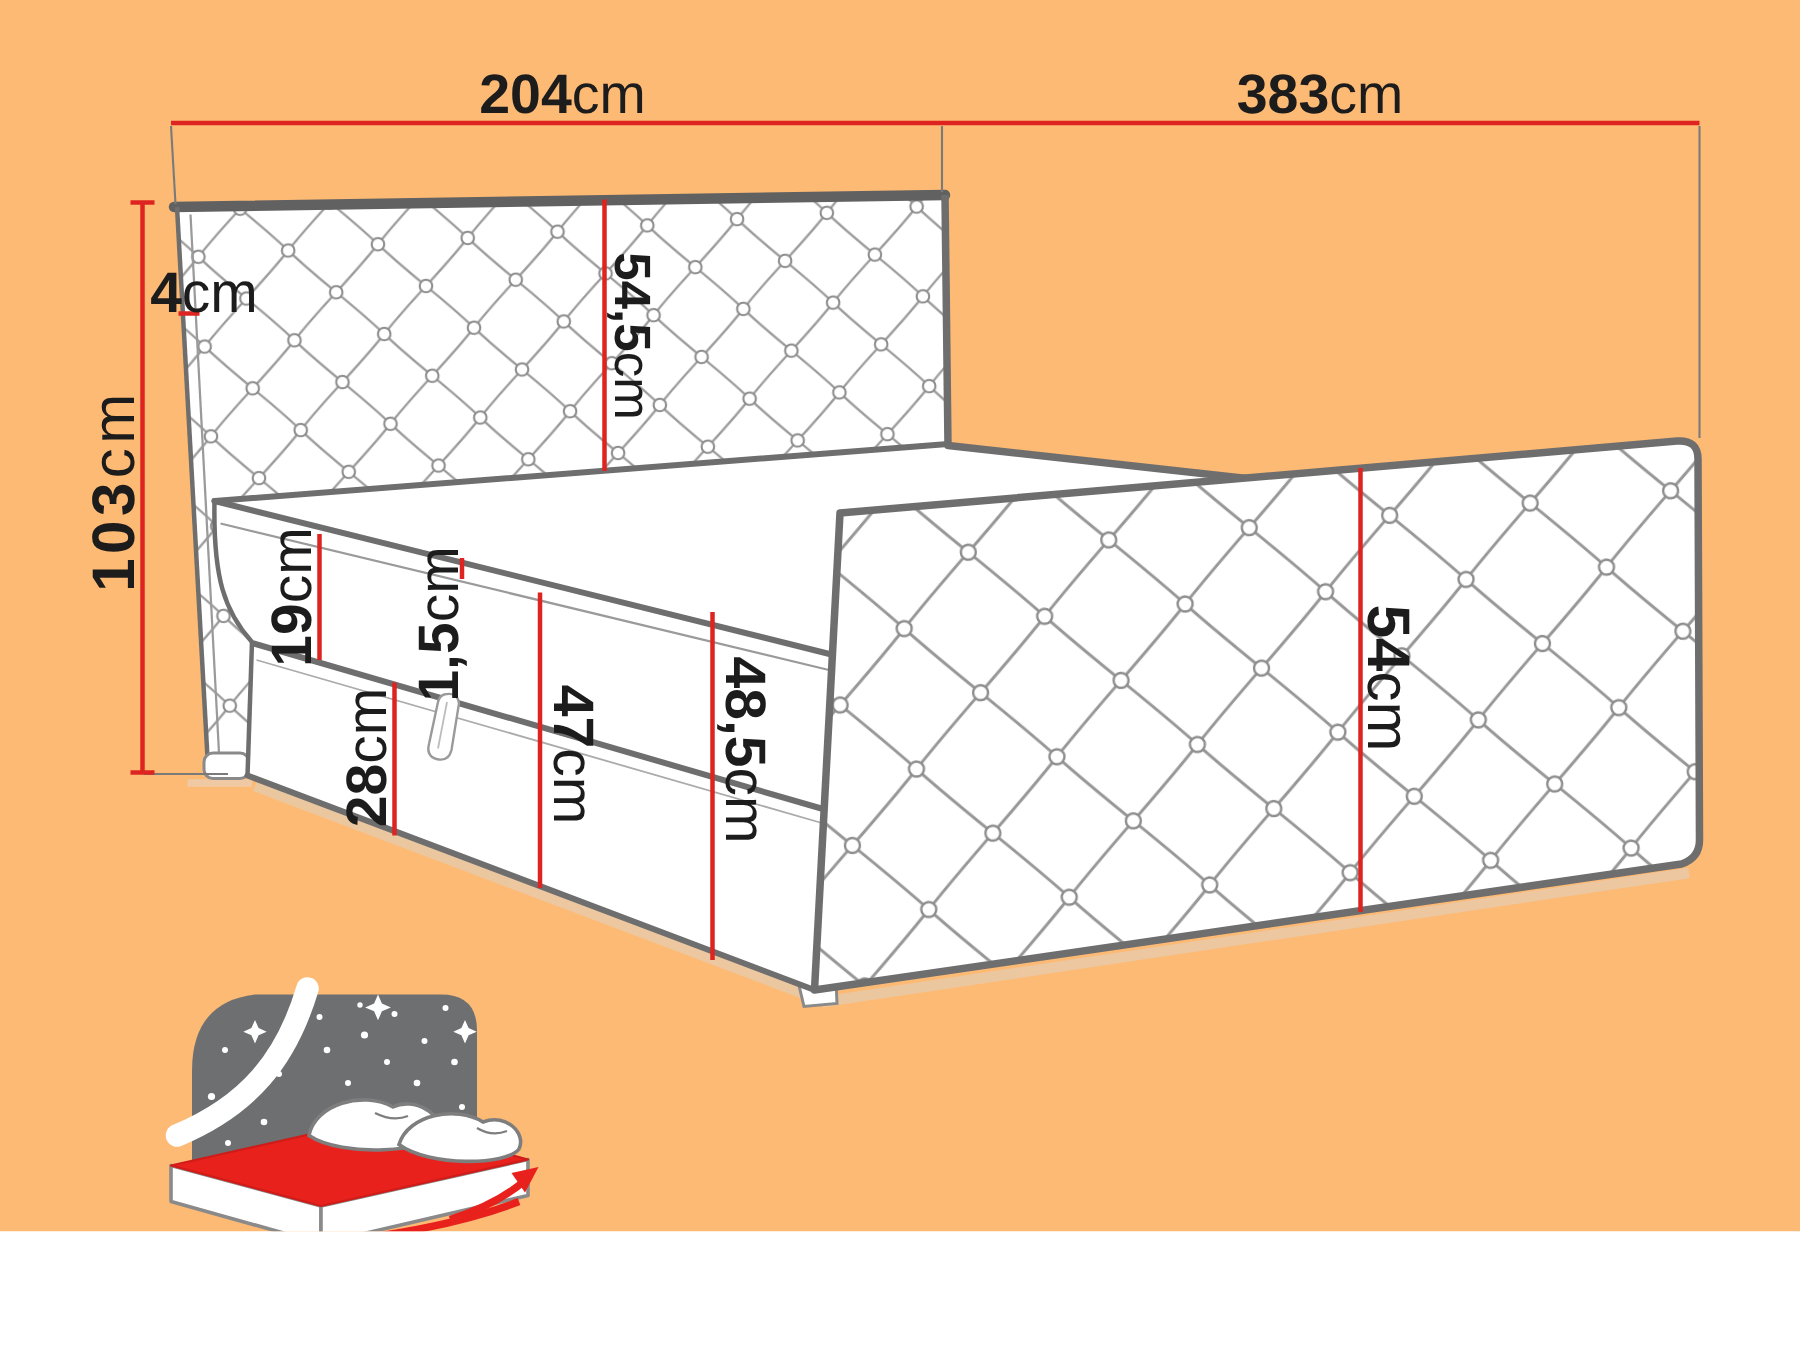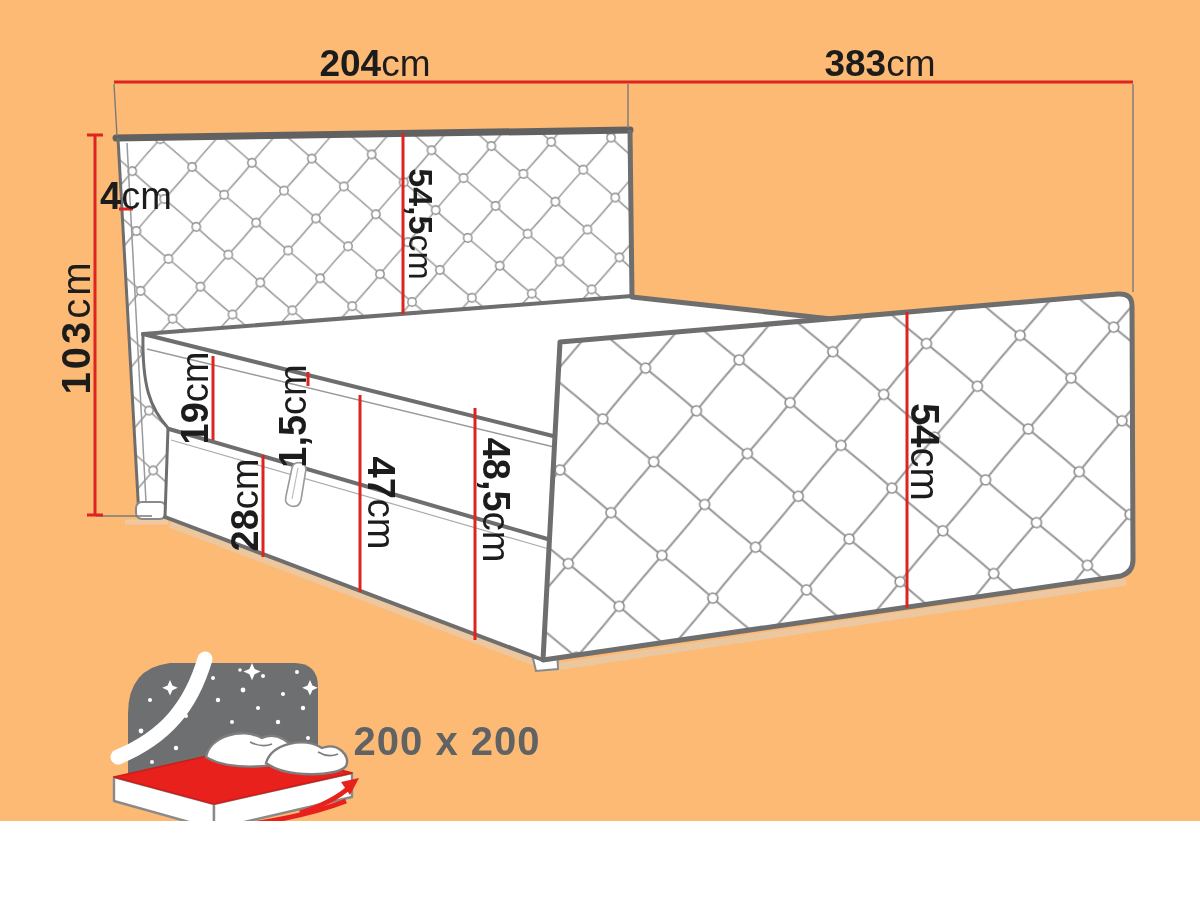--- a/index.html
+++ b/index.html
@@ -198,17 +198,14 @@
 </div>
 <div class="dim l47 rcw">
   <span class="v">47</span><span class="u">cm</span>
 </div>
 <div class="dim l485 rcw">
   <span class="v">48,5</span><span class="u">cm</span>
 </div>
 <div class="dim l54 rcw">
   <span class="v">54</span><span class="u">cm</span>
 </div>
-<div class="dim lsize">
-  <span>200 x 200</span>
-</div>
 
 </div>
 
 </body></html>

